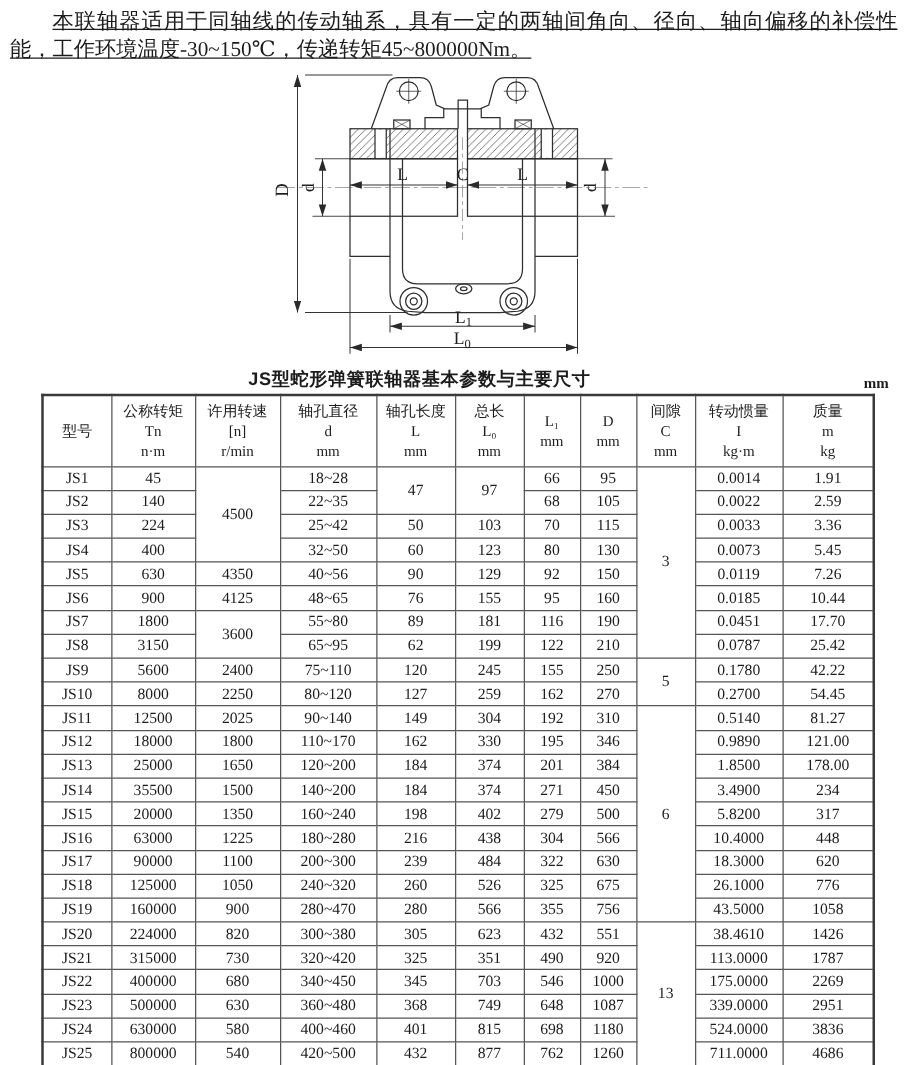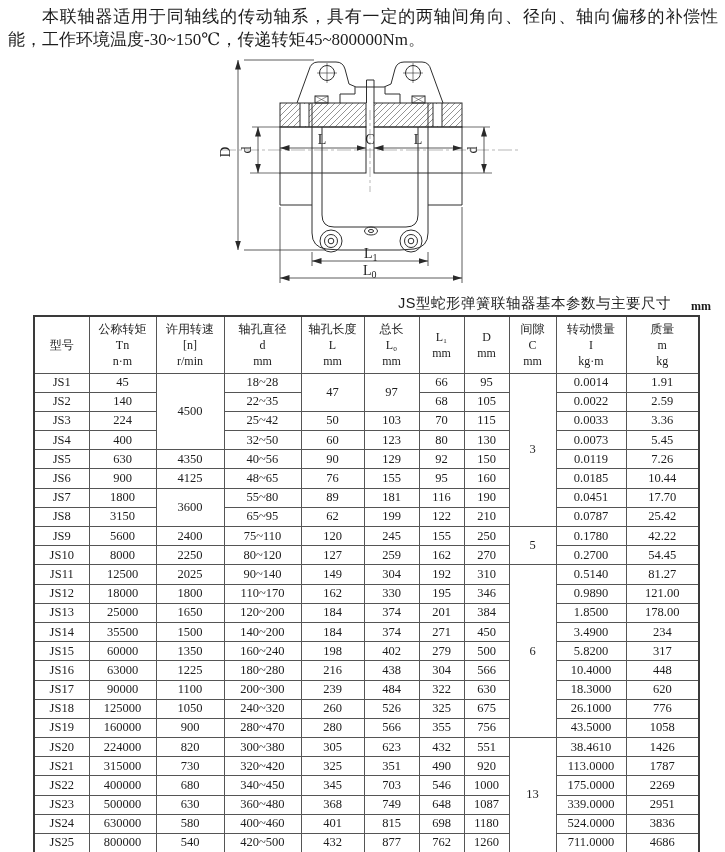--- a/index.html
+++ b/index.html
@@ -2,28 +2,28 @@
 <html><head>
 <meta charset="utf-8">
 <style>
   html,body { margin:0; padding:0; background:#fff; }
   .page {
     position:relative; width:725px; height:852px; background:#fff; overflow:hidden;
     font-family:"Liberation Serif","DejaVu Serif",serif; color:#1c1c1c;
   }
   .intro {
     position:absolute; top:5px; left:8px; right:7px; margin:0;
-    font-size:17px; line-height:23px; text-indent:2em; text-align:justify;
+    font-size:17px; line-height:23px; text-indent:2em; text-align:justify;text-decoration:underline;
   }
   .diagram { position:absolute; top:55px; left:180px; }
   .diagram text { font-family:"Liberation Serif","DejaVu Serif",serif; }
   .tbl-title {
-    position:absolute; top:294px; left:0; width:671px; text-align:right;
+    position:absolute; top:294px; left:0; width:671px; text-align:center;
     font-family:"Liberation Sans","DejaVu Sans",sans-serif;
-    font-weight:normal; font-size:14.5px; letter-spacing:0.5px;
+    font-weight:bold; font-size:14.5px; letter-spacing:0.5px;
   }
   .unit-mm {
     position:absolute; top:299px; left:691px; font-size:12px; font-weight:bold;
   }
   table.spec {
     position:absolute; top:315px; left:33px; width:665px;
     border-collapse:collapse; table-layout:fixed;
     border:2px solid #3a3a3a;
   }
   table.spec th, table.spec td {
@@ -331,21 +331,21 @@
           <td>140~200</td>
           <td>184</td>
           <td>374</td>
           <td>271</td>
           <td>450</td>
           <td>3.4900</td>
           <td>234</td>
         </tr>
         <tr>
           <td>JS15</td>
-          <td>60000</td>
+          <td>20000</td>
           <td>1350</td>
           <td>160~240</td>
           <td>198</td>
           <td>402</td>
           <td>279</td>
           <td>500</td>
           <td>5.8200</td>
           <td>317</td>
         </tr>
         <tr>

